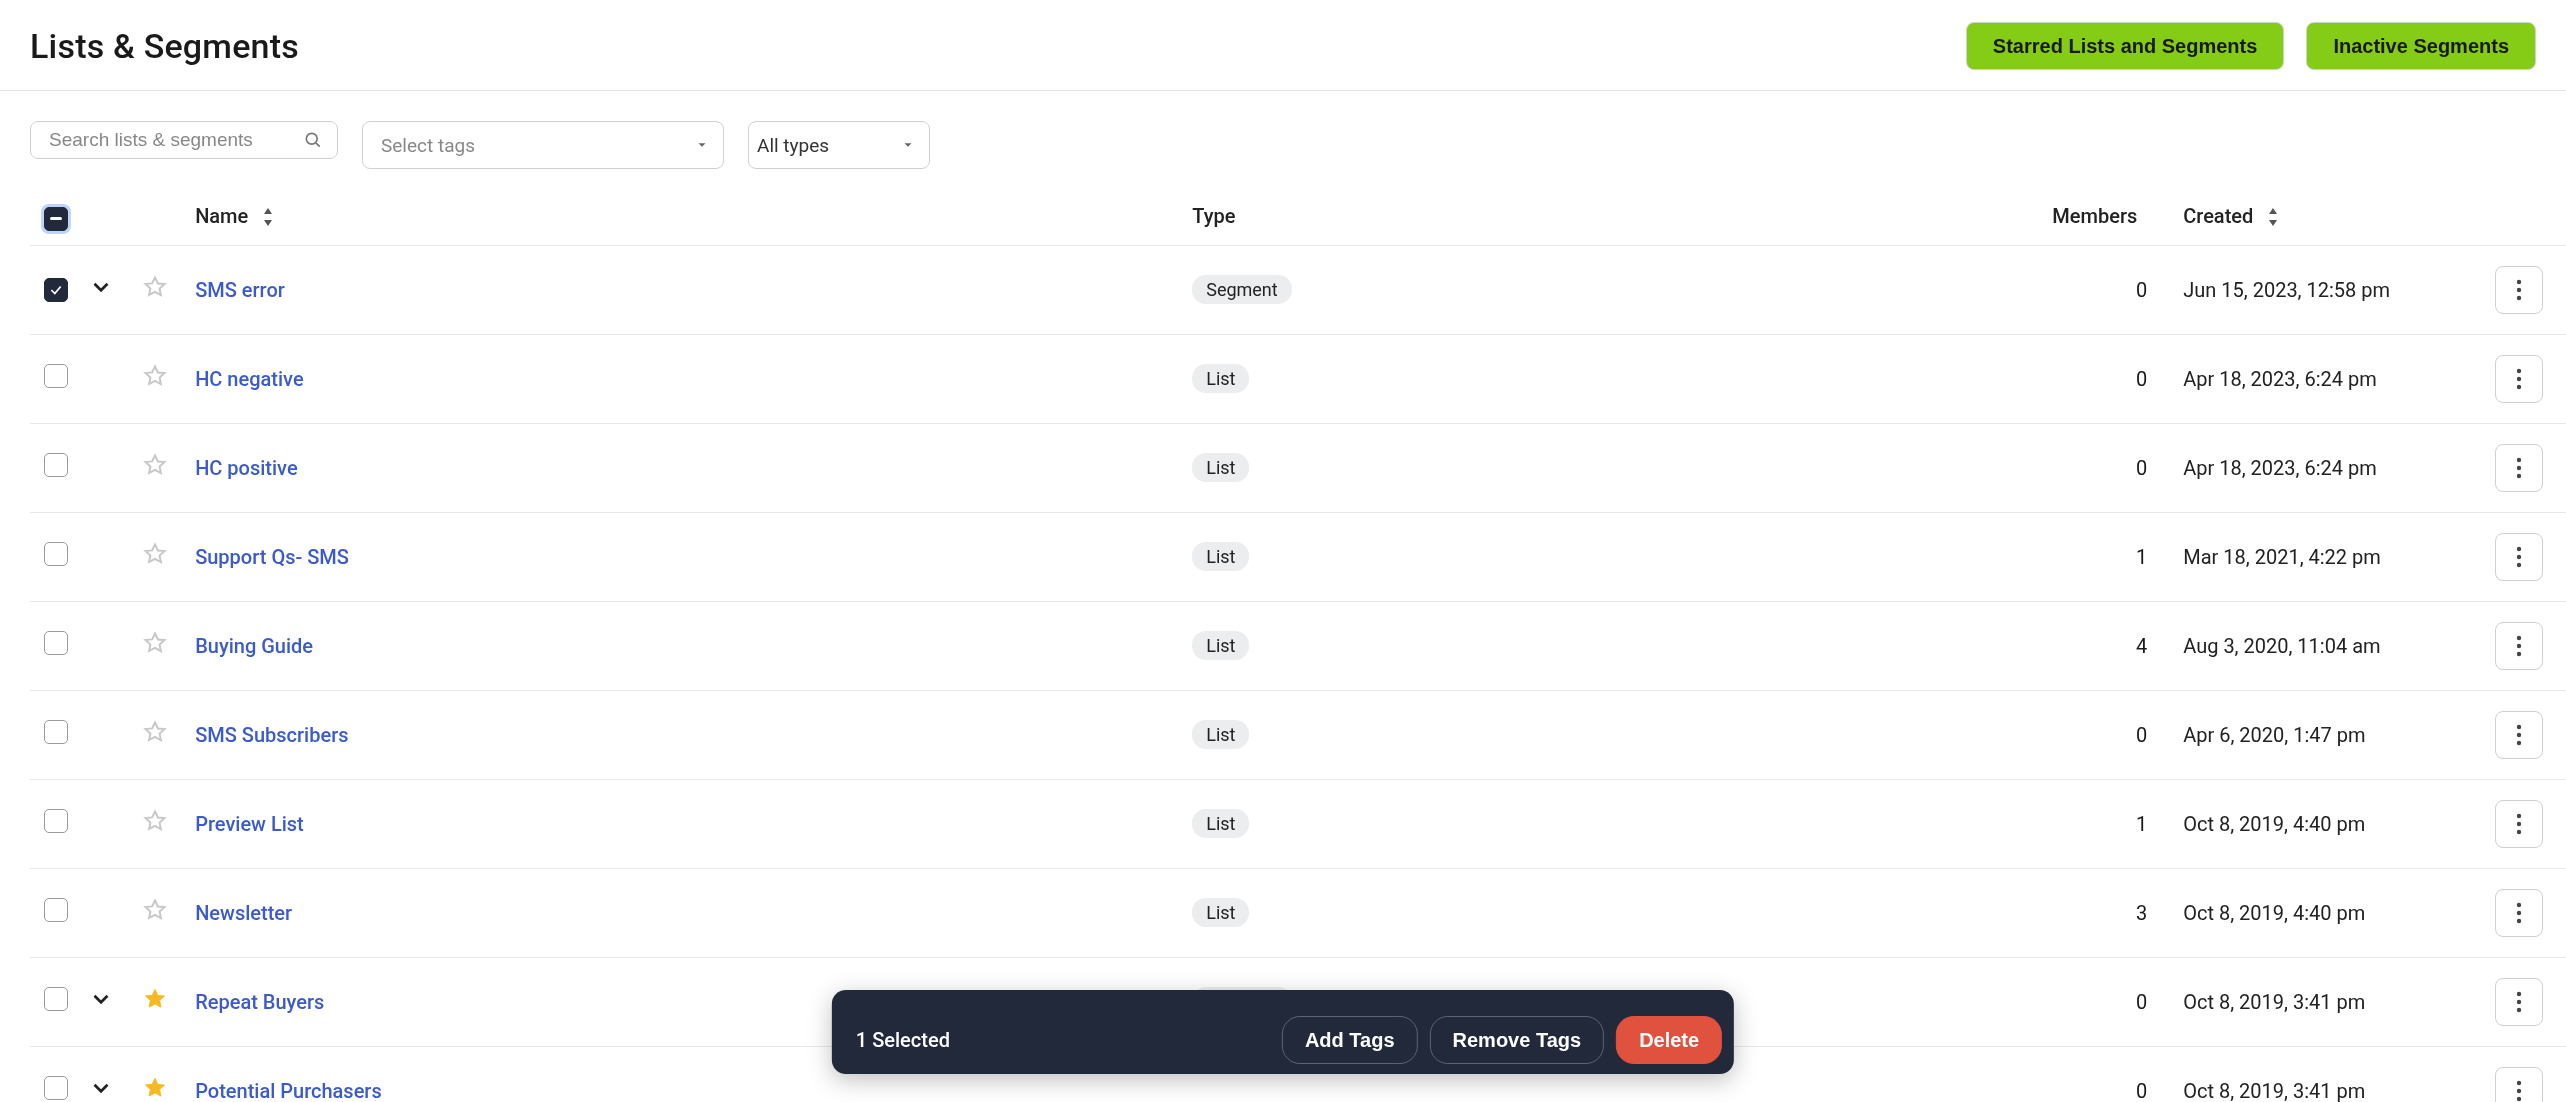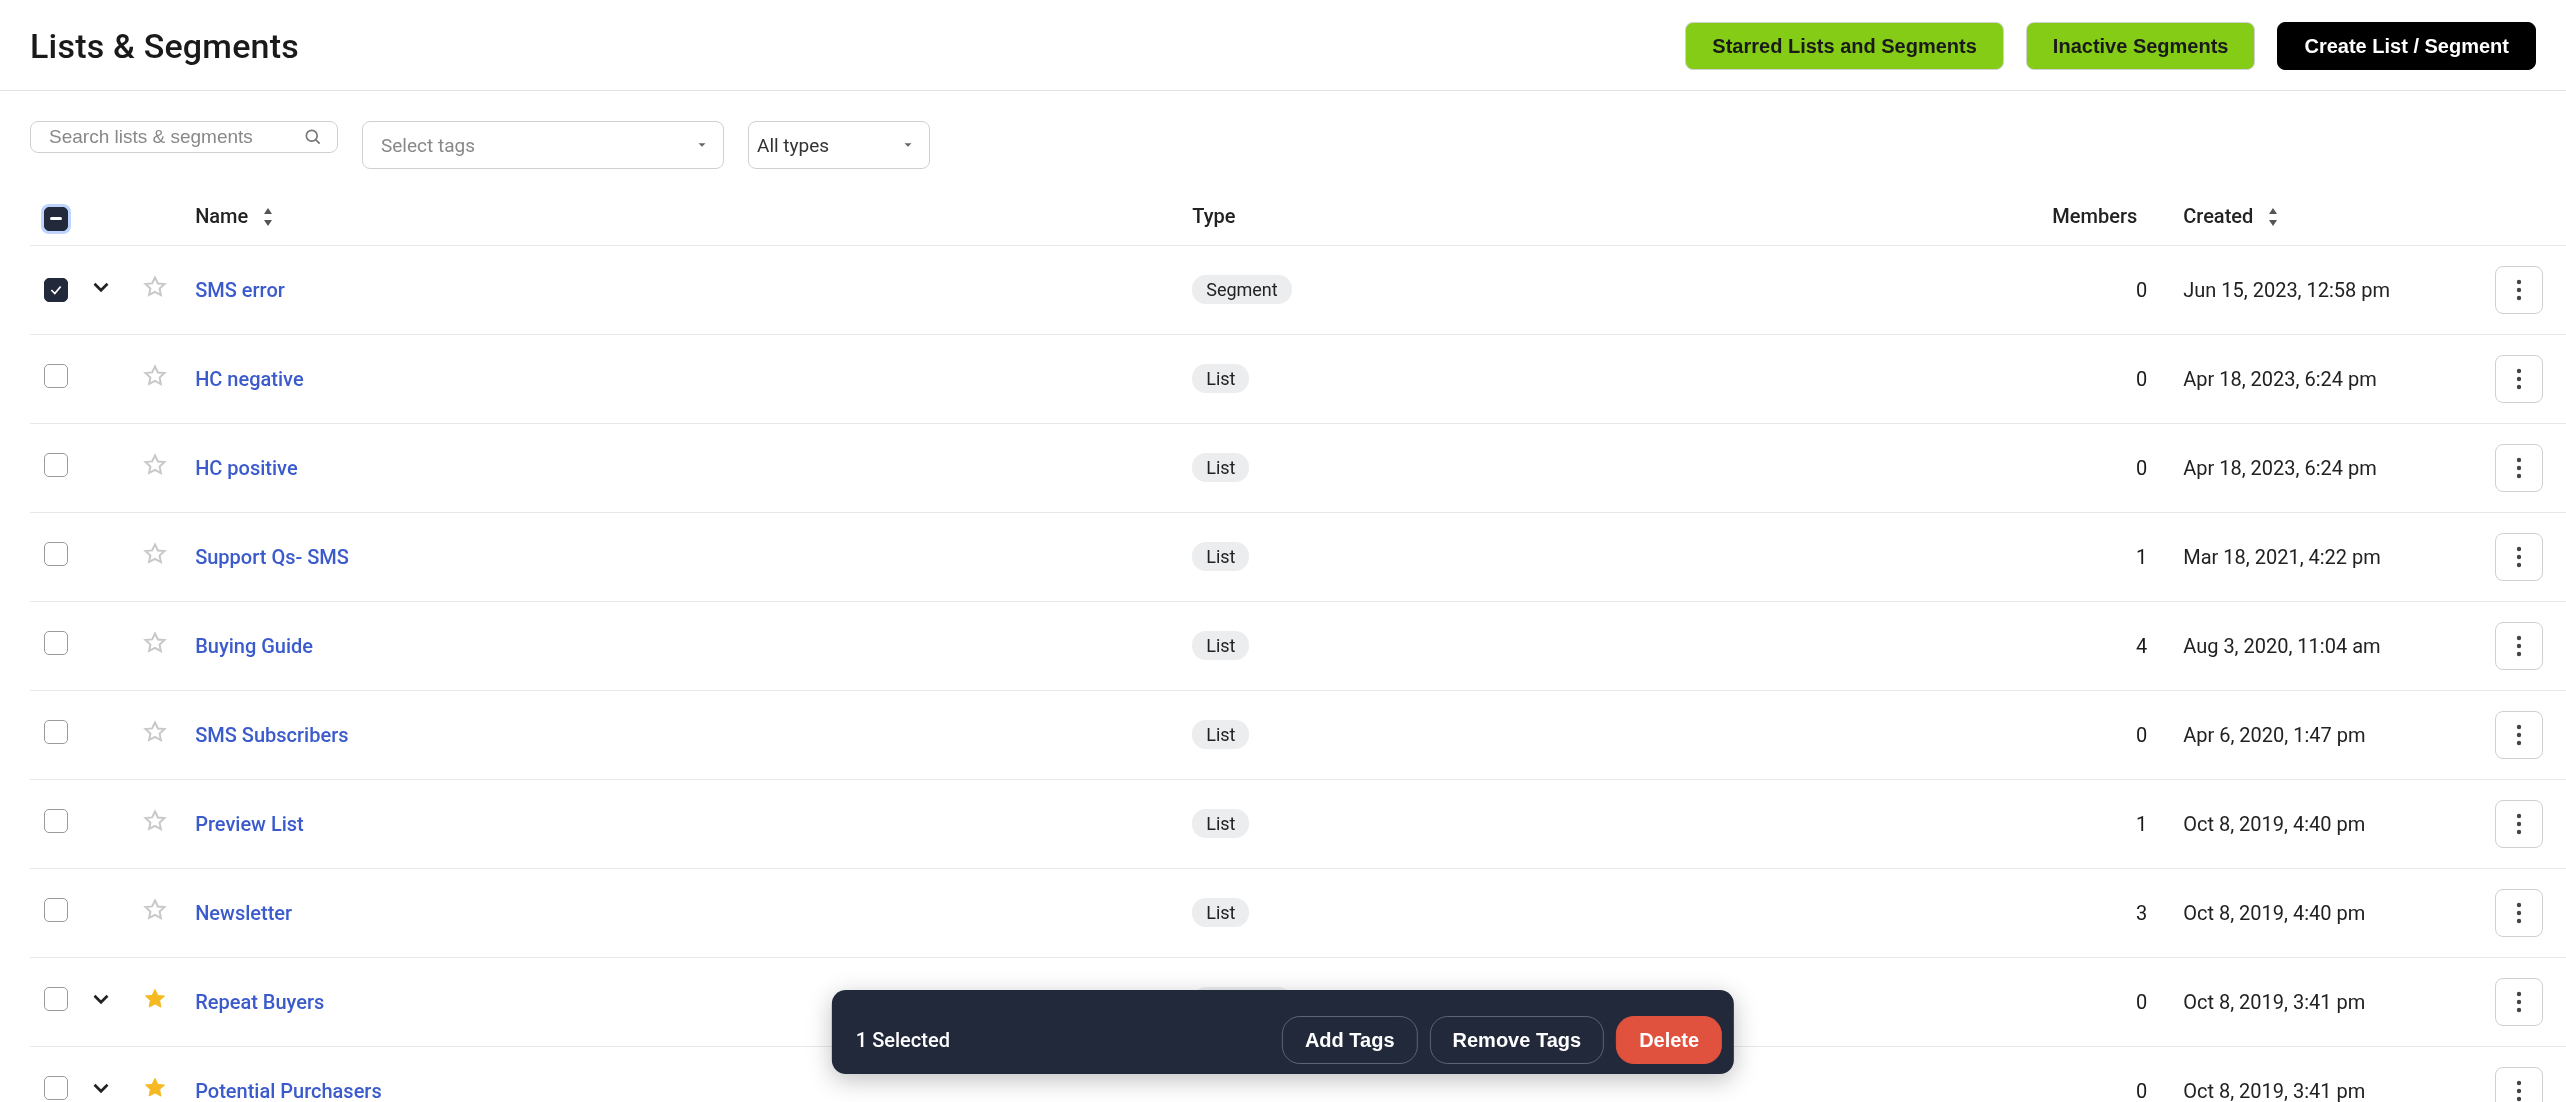--- a/index.html
+++ b/index.html
@@ -26,21 +26,21 @@
     border-radius: 8px;
     cursor: pointer;
     border: 1px solid #d0d0d0;
     background: #84cc16;
     color: #1a1a1a;
   }
   .btn-primary { background: #000; color: #fff; border-color: #000; }
 
   .filter-bar { display: flex; gap: 24px; padding: 30px 30px 18px 30px; }
   .search-wrap {
-    position: relative; width: 308px; height: 32px;
+    position: relative; width: 308px; height: 38px;
     border: 1px solid #d0d0d0; border-radius: 8px;
     display: flex; align-items: center;
   }
   .search-input {
     flex: 1; border: none; outline: none; font-size: 19px;
     padding: 0 44px 0 18px; background: transparent; color: #444;
   }
   .search-input::placeholder { color: #888; }
   .search-icon { position: absolute; right: 14px; top: 50%; transform: translateY(-50%); width: 20px; height: 20px; color: #777; }
 
@@ -120,21 +120,20 @@
   .toast-btn.danger { background: #e0513e; border-color: #e0513e; }
 </style>
 </head>
 <body>
 
 <div class="page-header">
   <div class="page-title">Lists &amp; Segments</div>
   <div class="header-actions">
     <button class="btn">Starred Lists and Segments</button>
     <button class="btn">Inactive Segments</button>
-    <button class="btn btn-primary">Create List / Segment</button>
   </div>
 </div>
 
 <div class="filter-bar">
   <div class="search-wrap">
     <input class="search-input" placeholder="Search lists &amp; segments" style="">
     <svg class="search-icon" viewBox="0 0 24 24" fill="none" stroke="currentColor" stroke-width="2">
       <circle cx="10.5" cy="10.5" r="6.5"></circle>
         <line x1="20" y1="20" x2="15.5" y2="15.5"></line>
     </svg>

